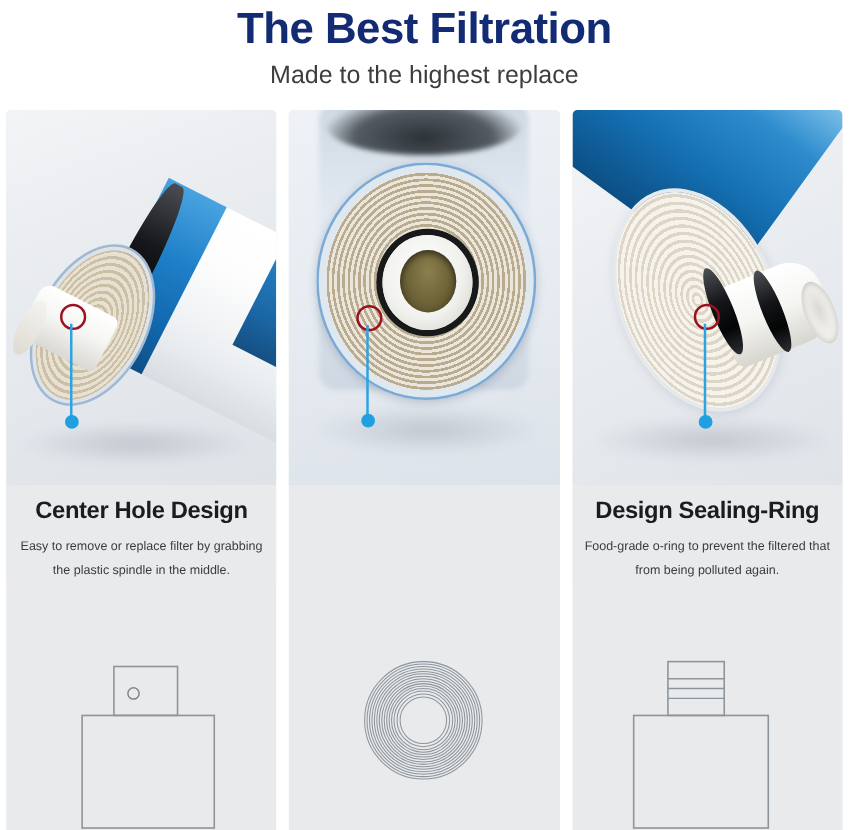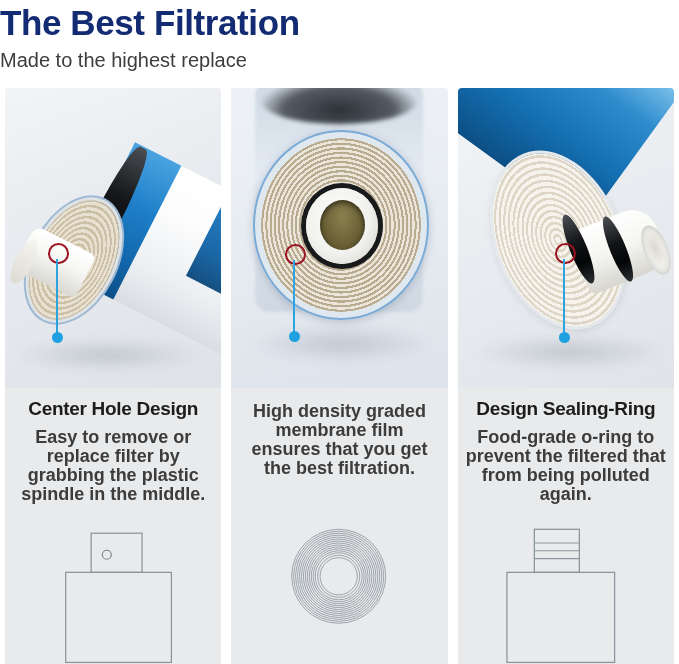--- a/index.html
+++ b/index.html
@@ -6,21 +6,21 @@
   body{
     width:679px;height:664px;
     background:#ffffff;
     font-family:"Liberation Sans", sans-serif;
     overflow:hidden;
     position:relative;
   }
   .header{
     width:679px;height:88px;
     background:#ffffff;
-    text-align:left;
+    text-align:center;
     position:relative;
   }
   .title{
     margin:0;
     padding-top:2px;
     font-size:35px;
     font-weight:bold;
     letter-spacing:-0.4px;
     color:#122b73;
     line-height:42px;
@@ -245,22 +245,22 @@
   .feature-title{
     margin:0;
     font-size:19px;
     font-weight:bold;
     color:#1c1c1c;
     line-height:26px;
     letter-spacing:-0.3px;
   }
   .feature-desc{
     margin:6px 0 0 0;
-    font-size:18px;
-    font-weight:700;
+    font-size:10px;
+    font-weight:400;
     color:#3c3c3c;
     line-height:19px;
   }
 
   
   .diagram{
     position:absolute;
     left:0;right:0;bottom:0;
     height:150px;
     display:flex;
@@ -322,21 +322,20 @@
       <div class="p2-hole"></div>
 
       <div class="marker" style="left:63px;top:165px;">
         <span class="ring"></span>
         <span class="stem" style="height:76px;"></span>
         <span class="dot" style="top:78px;"></span>
       </div>
     </div>
 
     <div class="textblock">
-      <p class="feature-desc">High density graded membrane film ensures that you get the best filtration.</p>
     </div>
 
     <div class="diagram">
       <svg width="221" height="150" viewBox="0 0 221 150" fill="none" aria-hidden="true">
         <g stroke="#8d959c" stroke-width="0.85" fill="none">
           <circle cx="110" cy="62" r="48"></circle>
             <circle cx="110" cy="62" r="46"></circle>
           <circle cx="110" cy="62" r="44"></circle>
             <circle cx="110" cy="62" r="42"></circle>
           <circle cx="110" cy="62" r="40"></circle>

